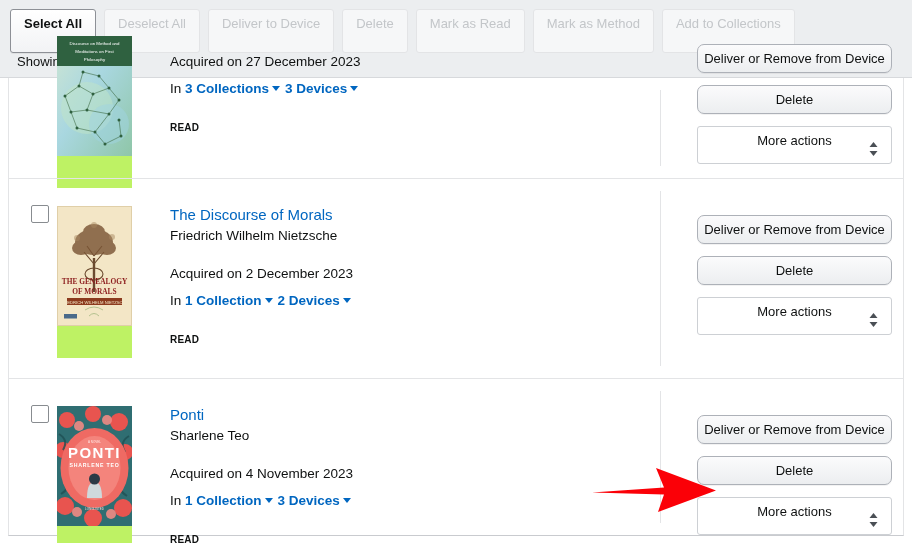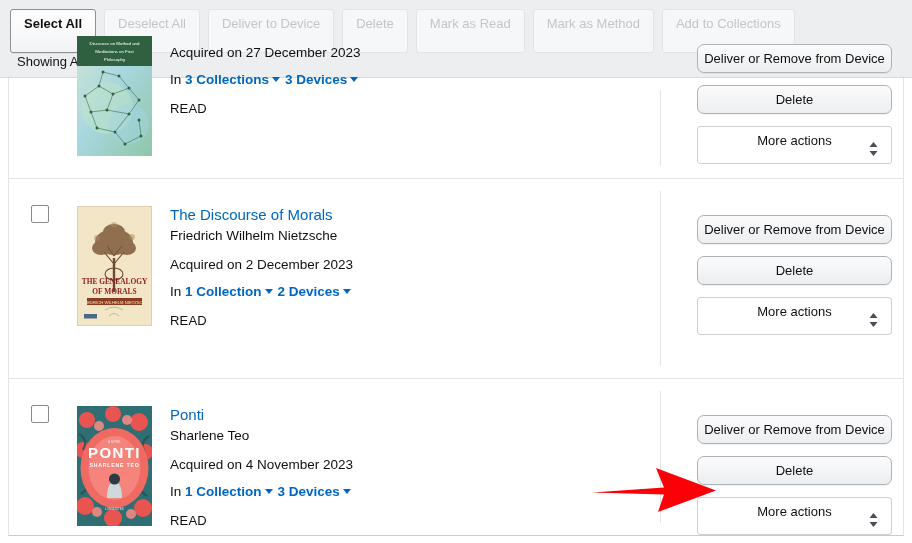--- a/index.html
+++ b/index.html
@@ -102,25 +102,25 @@
     width: 18px; height: 18px;
     border: 1px solid #888c90;
     border-radius: 2px;
     background: #ffffff;
     box-sizing: border-box;
     cursor: pointer;
   }
 
   .cover {
     position: absolute;
-    left: 68px;
+    left: 48px;
     width: 75px;
-    height: 120px;
+    height: 152px;
     overflow: hidden;
-    background: #15803d;
+    background: #bef264;
   }
   .cover svg { display: block; }
 
   .info {
     position: absolute;
     left: 161px;
   }
   .title {
     font-size: 15px;
     color: #0066c0;
@@ -130,21 +130,21 @@
   .author {
     font-size: 13.5px;
     color: #0f1111;
     line-height: 20px;
     margin-top: 1px;
   }
   .acquired {
     font-size: 13.5px;
     color: #0f1111;
     line-height: 20px;
-    margin-top: 9px;
+    margin-top: 18px;
   }
   .meta {
     font-size: 13.5px;
     color: #0f1111;
     line-height: 20px;
     margin-top: 7px;
     white-space: nowrap;
   }
   .meta .lnk {
     color: #0066c0;
@@ -156,26 +156,26 @@
     width: 0; height: 0;
     border-left: 4px solid transparent;
     border-right: 4px solid transparent;
     border-top: 5px solid #0066c0;
     vertical-align: 2px;
     margin-left: 3px;
     margin-right: 5px;
     cursor: pointer;
   }
   .readmark {
-    font-size: 13px;
-    font-weight: normal;
+    font-size: 10px;
+    font-weight: bold;
     color: #0f1111;
     letter-spacing: 0.2px;
     line-height: 20px;
-    margin-top: 9px;
+    margin-top: 19px;
   }
 
   
   .actions {
     position: absolute;
     left: 688px;
     width: 195px;
   }
   .act-btn {
     display: block;

